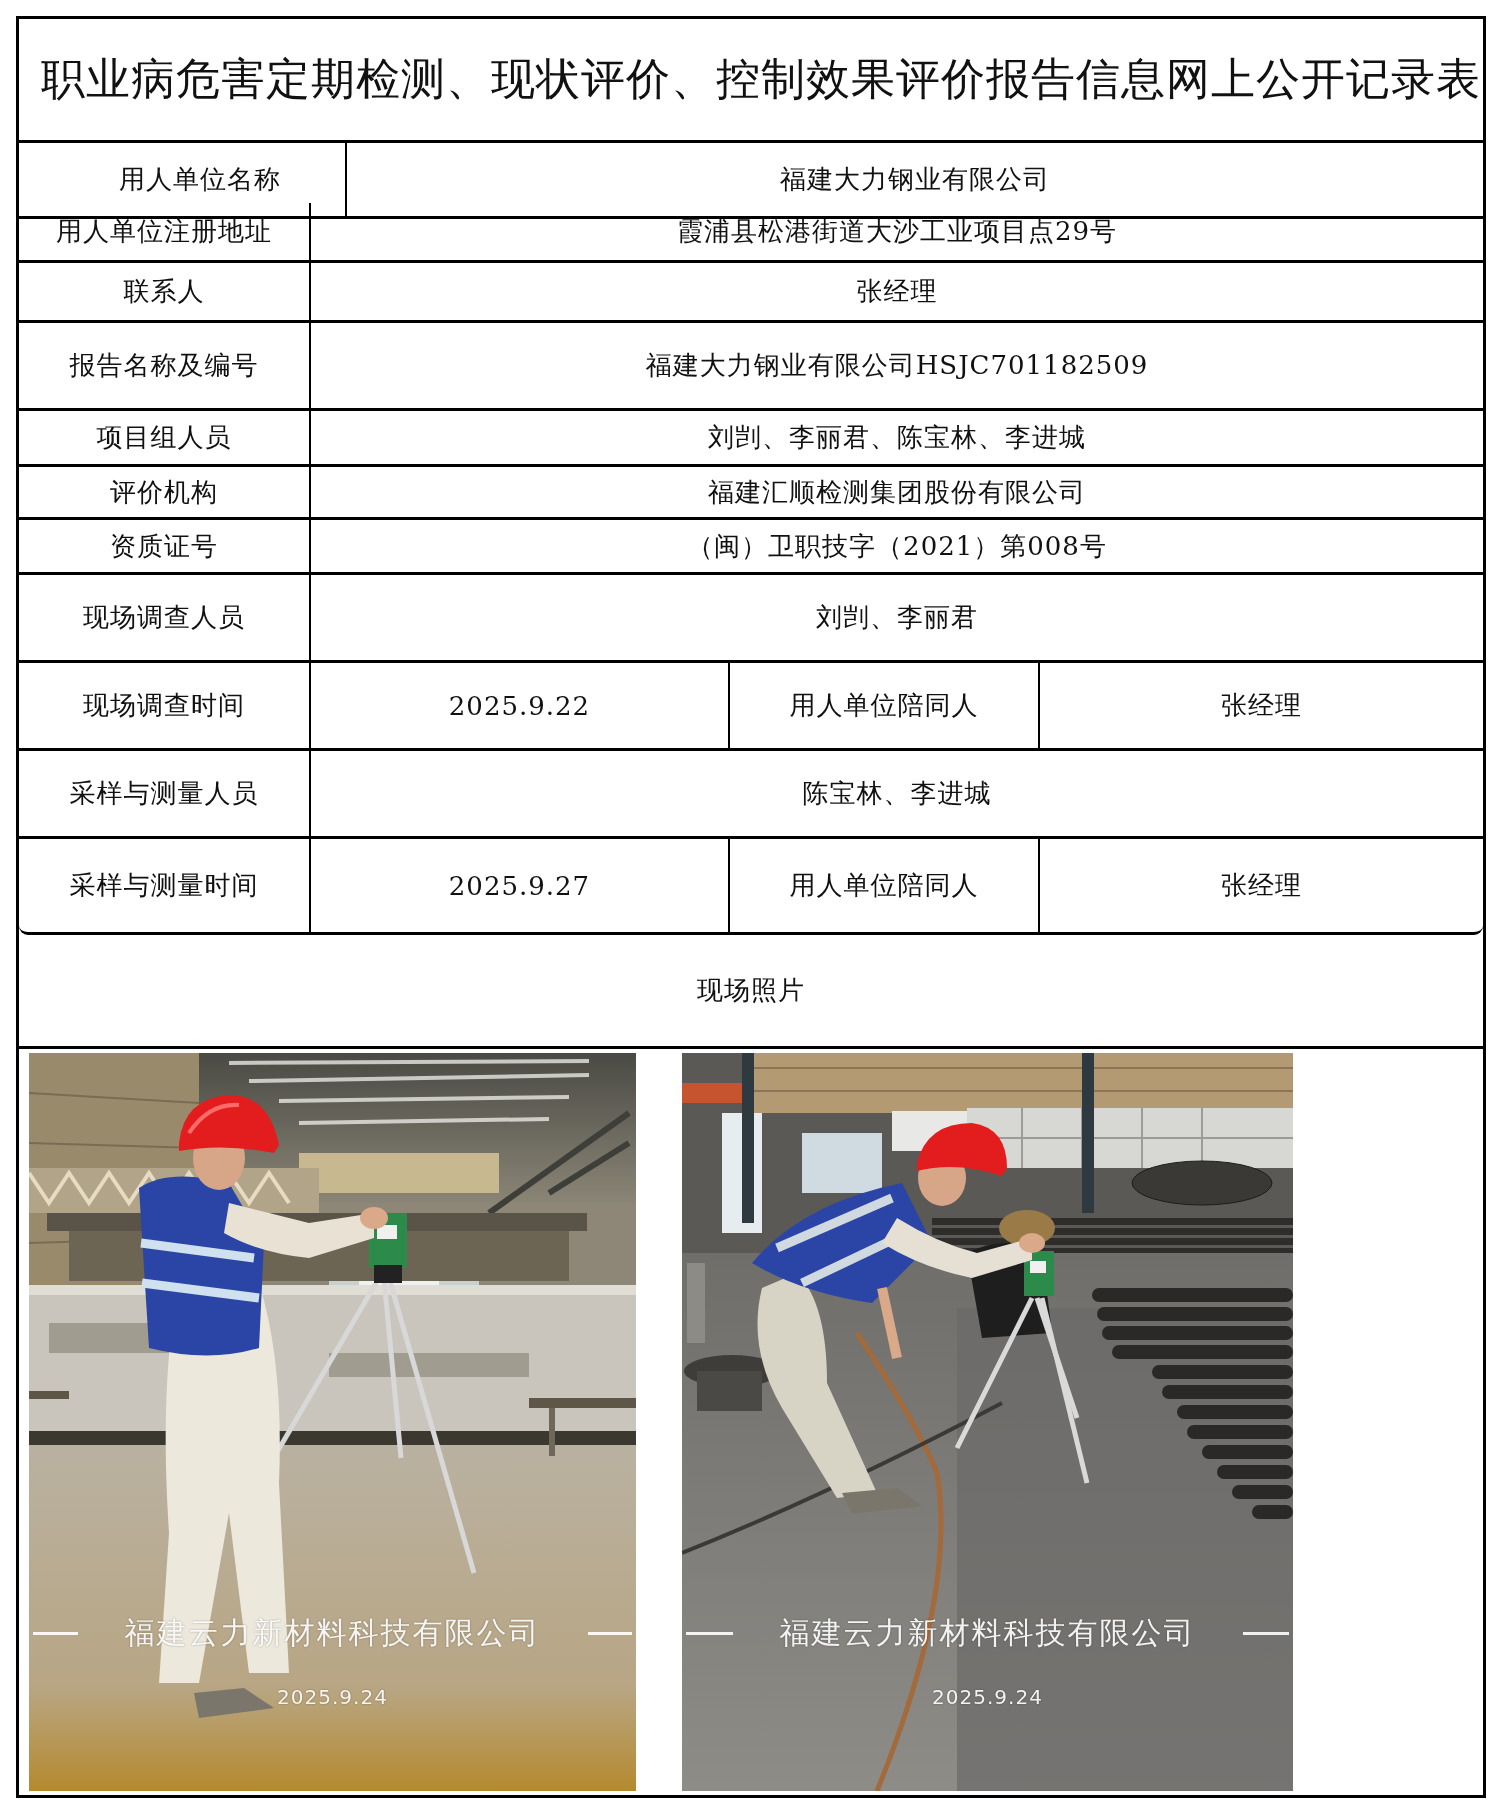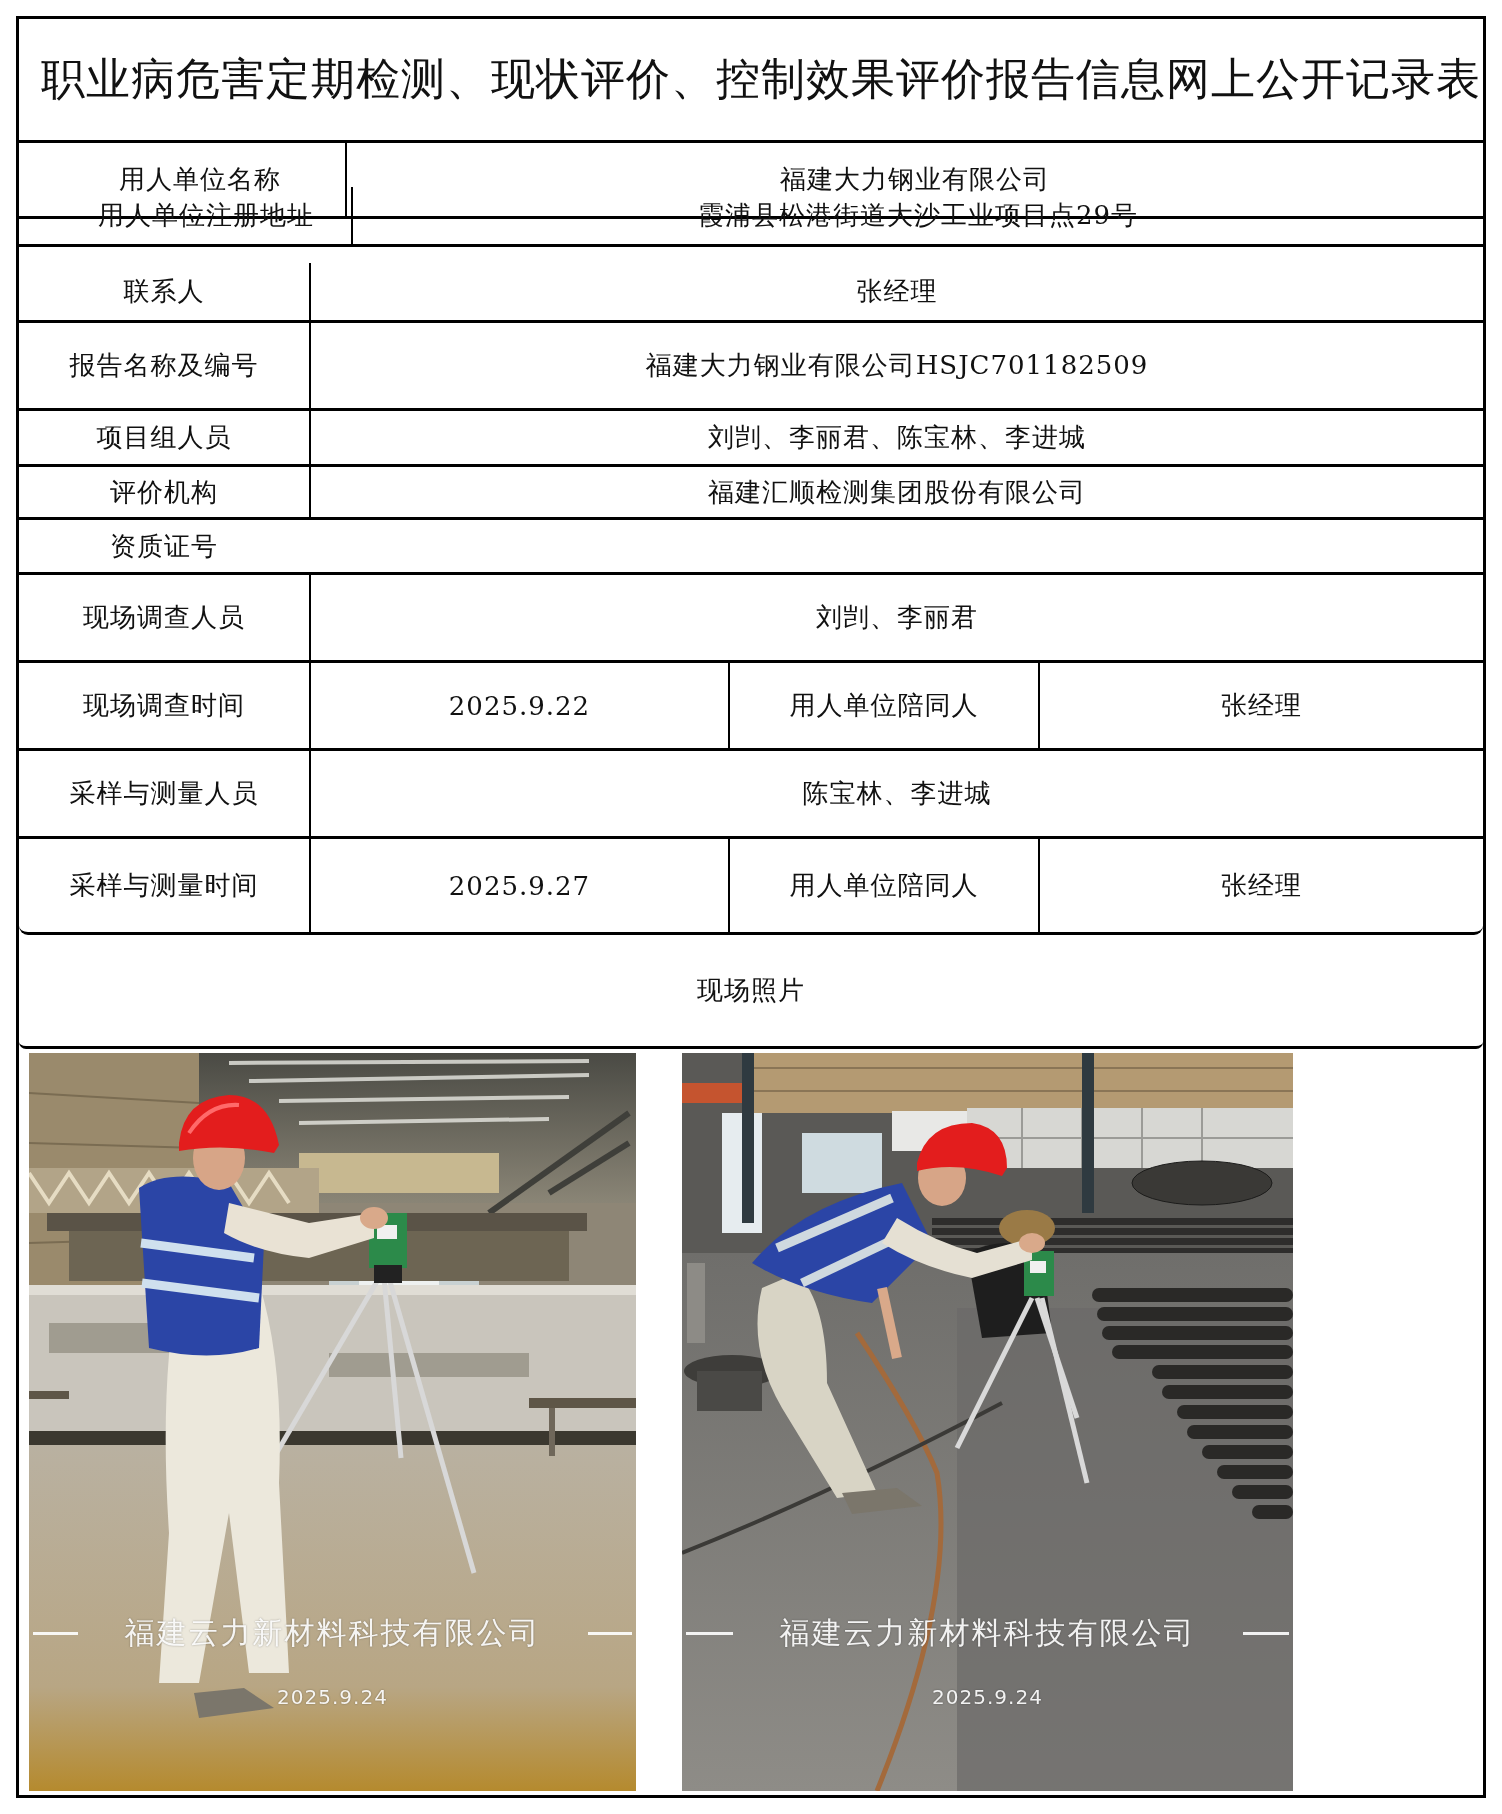--- a/index.html
+++ b/index.html
@@ -43,21 +43,21 @@
 
   <div class="row title-row" style="top:0; height:124px;">
     <div class="cell c-value">职业病危害定期检测、现状评价、控制效果评价报告信息网上公开记录表</div>
   </div>
 
   <div class="row" style="top:124px; height:76px;padding-left:36px;">
     <div class="cell c-label">用人单位名称</div>
     <div class="cell c-value">福建大力钢业有限公司</div>
   </div>
 
-  <div class="row" style="top:168px; height:60px;padding-left:42px;">
+  <div class="row" style="top:184px; height:60px;">
     <div class="cell c-label">用人单位注册地址</div>
     <div class="cell c-value">霞浦县松港街道大沙工业项目点29号</div>
   </div>
 
   <div class="row" style="top:244px; height:60px;">
     <div class="cell c-label">联系人</div>
     <div class="cell c-value">张经理</div>
   </div>
 
   <div class="row" style="top:304px; height:88px;">
@@ -70,20 +70,21 @@
     <div class="cell c-value">刘剀、李丽君、陈宝林、李进城</div>
   </div>
 
   <div class="row" style="top:448px; height:53px;">
     <div class="cell c-label">评价机构</div>
     <div class="cell c-value">福建汇顺检测集团股份有限公司</div>
   </div>
 
   <div class="row" style="top:501px; height:55px;">
     <div class="cell c-label">资质证号</div>
+    <div class="cell c-value">（闽）卫职技字（2021）第008号</div>
   </div>
 
   <div class="row" style="top:556px; height:88px;">
     <div class="cell c-label">现场调查人员</div>
     <div class="cell c-value">刘剀、李丽君</div>
   </div>
 
   <div class="row" style="top:644px; height:88px;">
     <div class="cell c-label">现场调查时间</div>
     <div class="cell c-split1">2025.9.22</div>
@@ -96,21 +97,21 @@
     <div class="cell c-value">陈宝林、李进城</div>
   </div>
 
   <div class="row" style="top:820px; height:96px;border-radius:9px;">
     <div class="cell c-label">采样与测量时间</div>
     <div class="cell c-split1">2025.9.27</div>
     <div class="cell c-split2">用人单位陪同人</div>
     <div class="cell c-split3">张经理</div>
   </div>
 
-  <div class="row" style="top:916px; height:114px;border-radius:7px;">
+  <div class="row" style="top:916px; height:114px;">
     <div class="cell c-value">现场照片</div>
   </div>
 
   <div class="photo-row">
 
     <div class="photo" style="left:10px; width:607px;">
       <svg width="607" height="738" viewBox="0 0 607 738">
         <defs>
           <linearGradient id="p1floor" x1="0" y1="0" x2="0" y2="1">
             <stop offset="0" stop-color="#b9b1a1"></stop>

